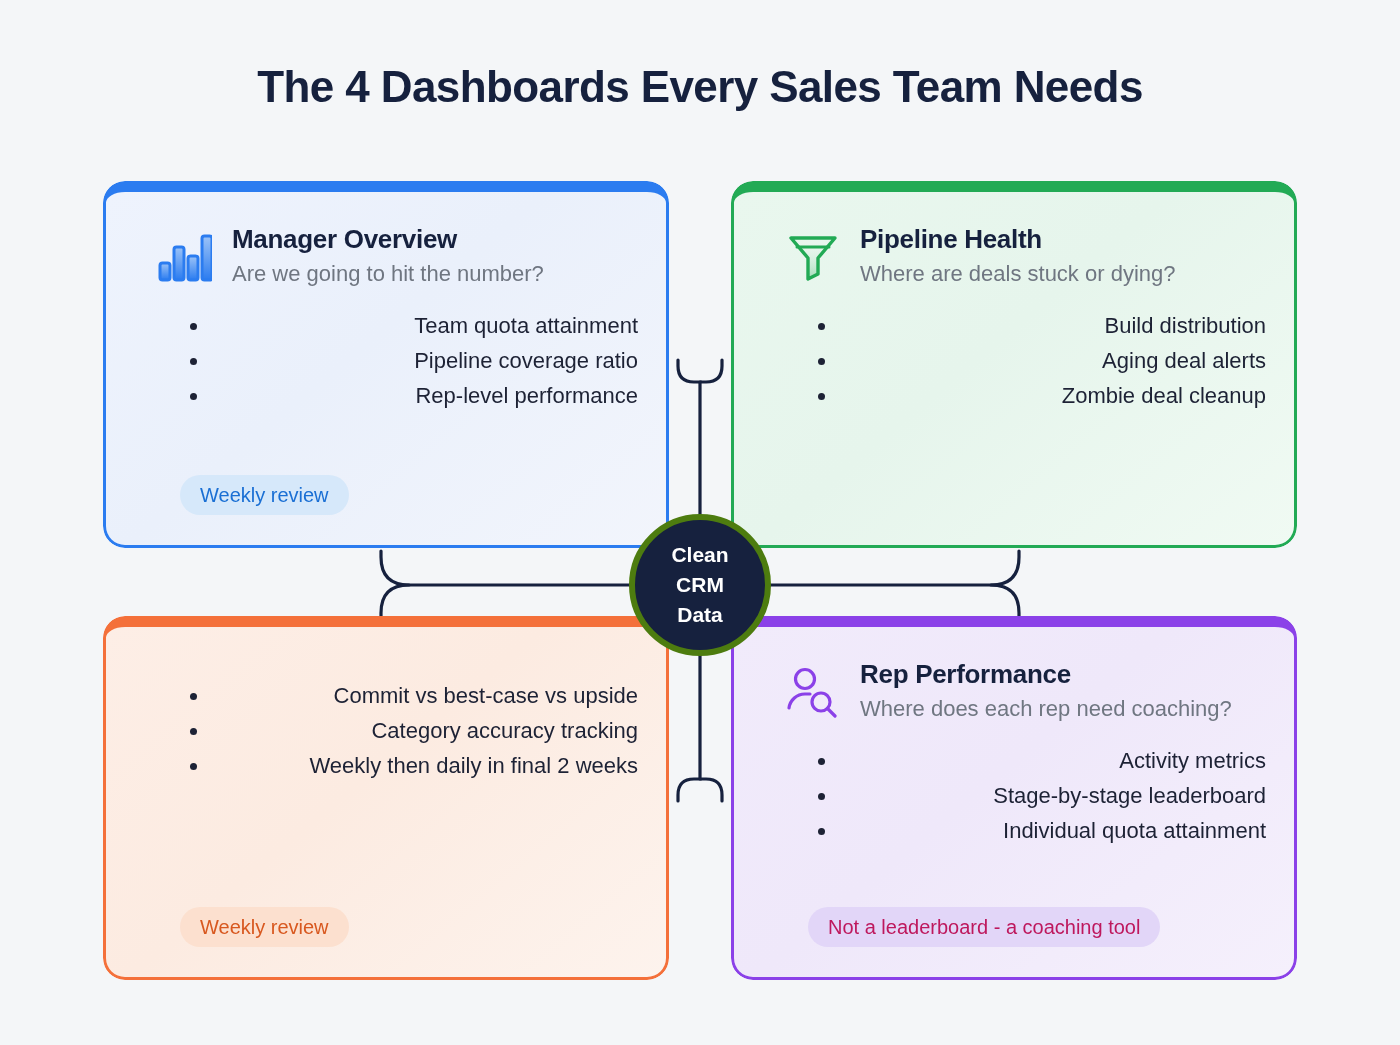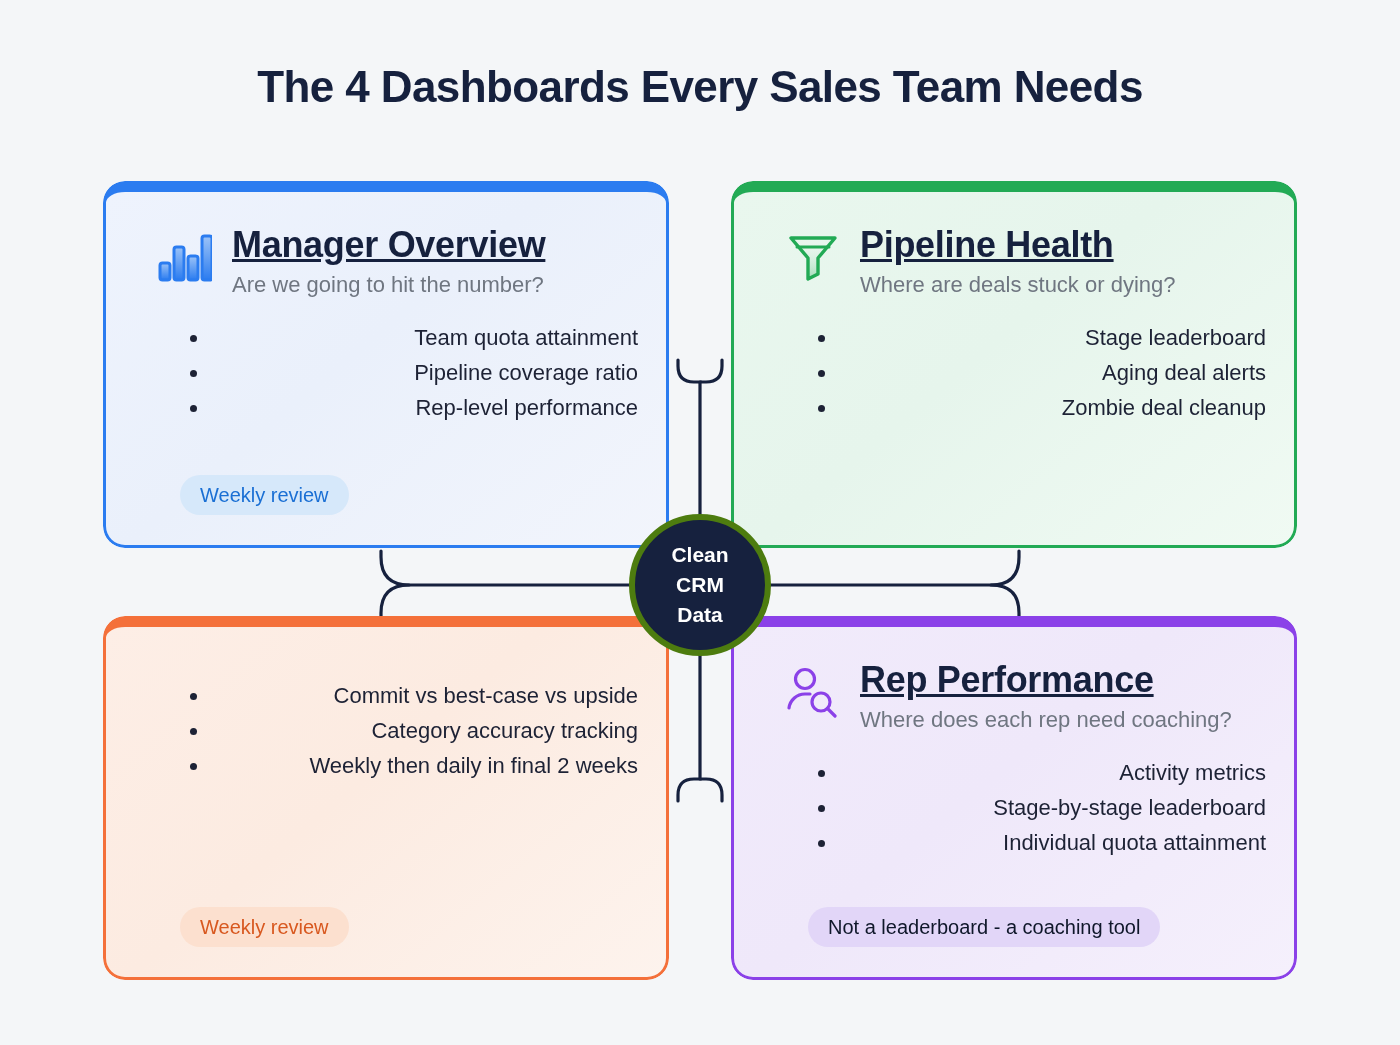--- a/index.html
+++ b/index.html
@@ -69,26 +69,25 @@
     flex: 0 0 auto;
     width: 58px;
     height: 58px;
     margin-top: 6px;
     display: flex;
     align-items: center;
     justify-content: center;
   }
   .card-titles { padding-top: 2px; }
   .card-title {
-    font-size: 36px;
+    font-size: 26px;
     font-weight: bold;
     color: #16213e;
     line-height: 1.18;
     letter-spacing: -0.3px;
-    text-decoration: underline;
   }
   .card-sub {
     font-size: 22px;
     color: #6f7681;
     margin-top: 5px;
     line-height: 1.25;
   }
 
   .card-list {
     list-style: none;
@@ -140,21 +139,21 @@
   .t-blue  .card-inner { border-color: #2b7cf0; background: linear-gradient(140deg,#eef3fd 0%,#eaf0fb 45%,#f2f5fc 100%); }
   .t-blue  .badge { background: #d6e8fa; color: #1a6fd4; }
   
   .t-green .card-inner { border-color: #22aa55; background: linear-gradient(140deg,#e9f7ee 0%,#e6f5ec 45%,#f0faf3 100%); }
   .t-green .badge { background: #d2f0dd; color: #15803d; }
   
   .t-orange .card-inner { border-color: #f4703a; background: linear-gradient(140deg,#fdeee6 0%,#fcebe1 45%,#fdf3ed 100%); }
   .t-orange .badge { background: #fce0cf; color: #d8581f; }
   
   .t-purple .card-inner { border-color: #8b41e8; background: linear-gradient(140deg,#f1ebfb 0%,#efe8fa 45%,#f5f0fc 100%); }
-  .t-purple .badge { background: #e2d6f8; color: #0f172a; }
+  .t-purple .badge { background: #e2d6f8; color: #be185d; }
 
   
   .hub {
     position: absolute;
     left: 629px;
     top: 514px;
     width: 142px;
     height: 142px;
     border-radius: 50%;
     background: #16213e;
@@ -244,21 +243,21 @@
             <path d="M4 7 H48 L31 27 V43 L21 48 V27 Z" fill="url(#gf)" stroke="#22aa55" stroke-width="3.4" stroke-linejoin="round" stroke-linecap="round"></path>
             <path d="M10 16 H42" stroke="#22aa55" stroke-width="3" stroke-linecap="round"></path>
           </svg>
         </div>
         <div class="card-titles">
           <div class="card-title">Pipeline Health</div>
           <div class="card-sub">Where are deals stuck or dying?</div>
         </div>
       </div>
       <ul class="card-list">
-        <li>Stage leaderboard</li>
+        <li>Build distribution</li>
         <li>Aging deal alerts</li>
         <li>Zombie deal cleanup</li>
       </ul>
     </div>
   </div>
 
   <div class="card t-orange" id="card-forecast">
     <div class="card-inner">
       <ul class="card-list">
         <li>Commit vs best-case vs upside</li>

